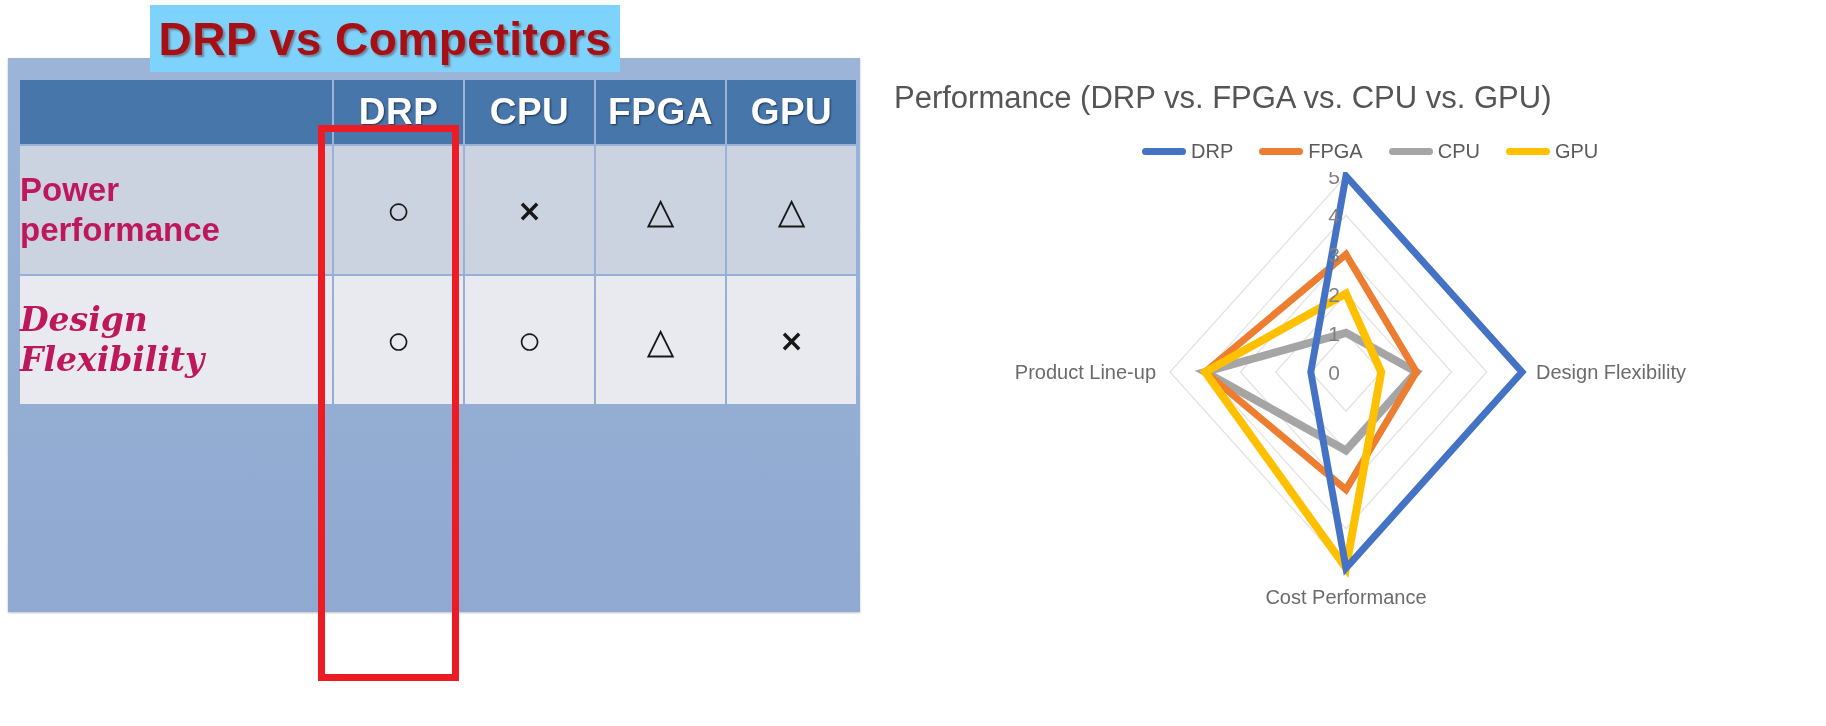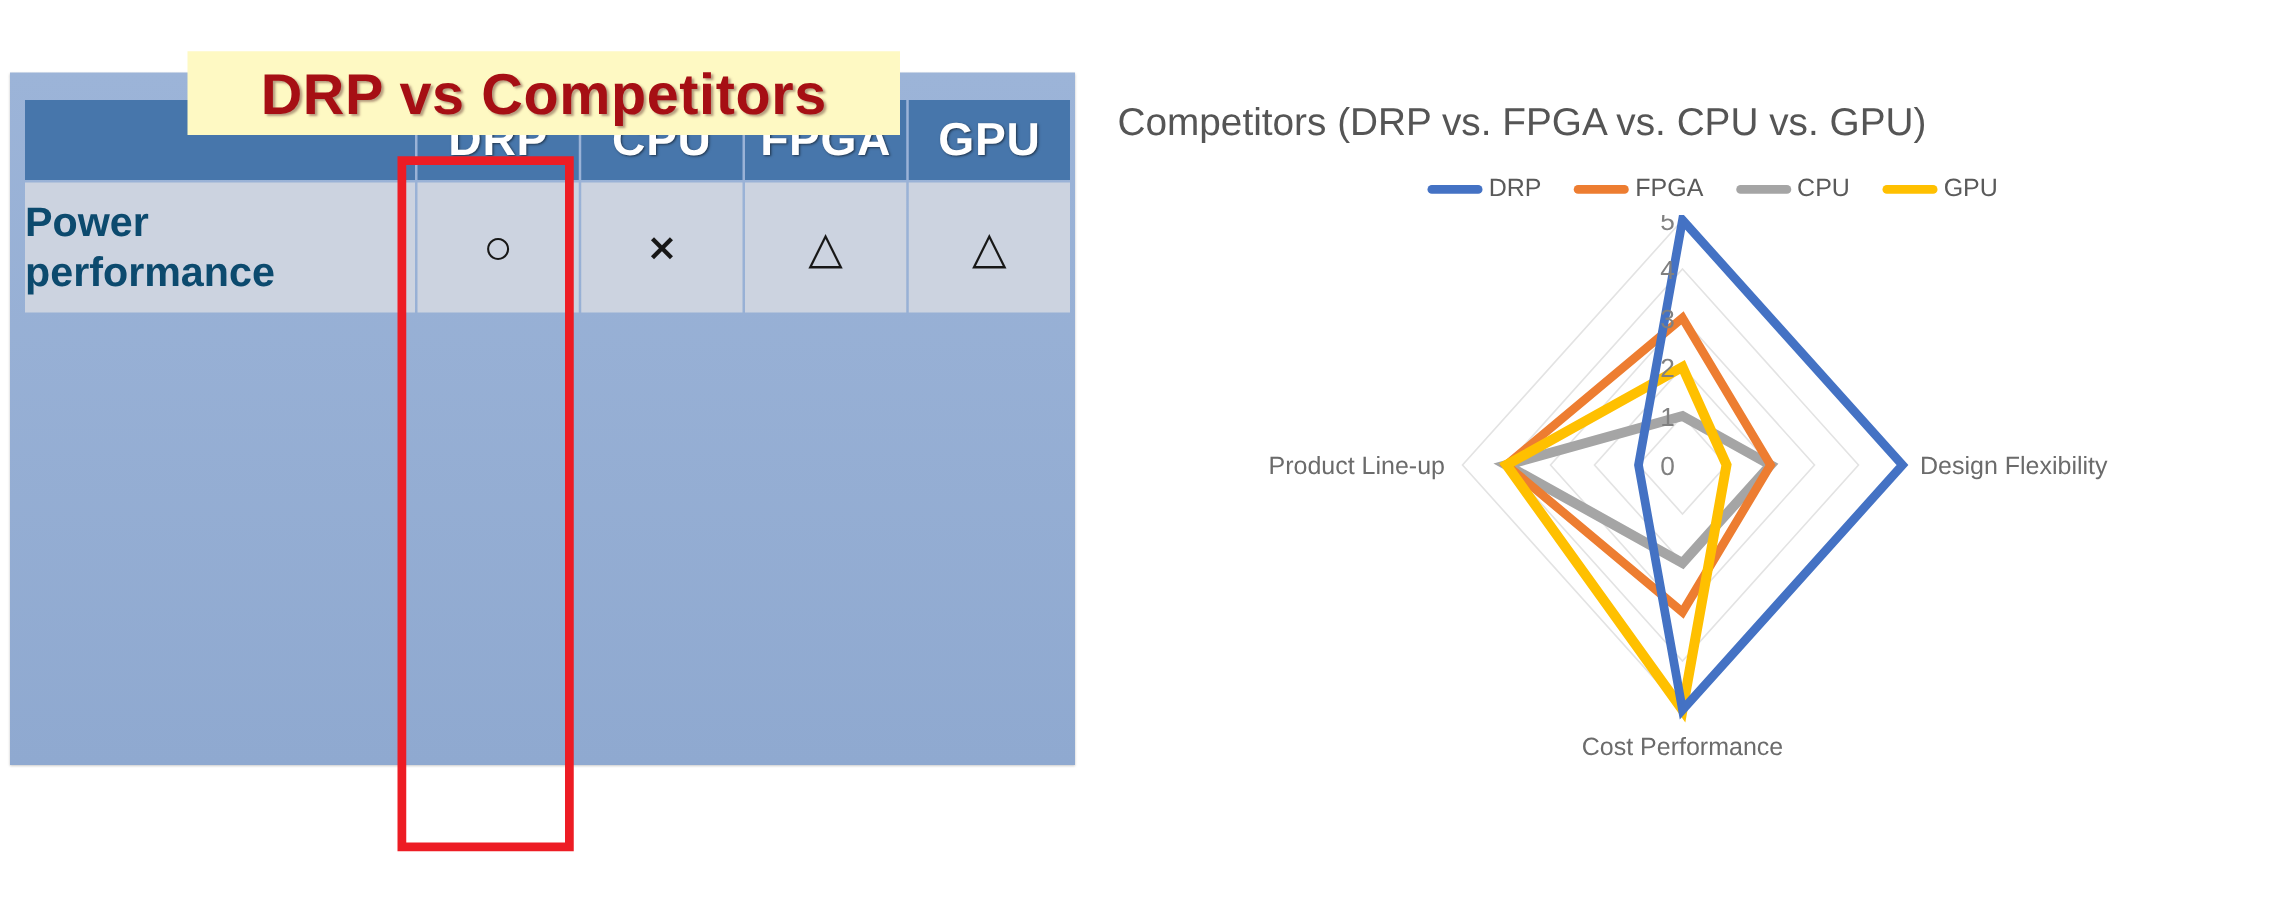--- a/index.html
+++ b/index.html
@@ -43,23 +43,23 @@
   }
   thead th.hdr-blank{background:#4776ab;}
 
   tbody tr.even td{background:#ccd3e0;}
   tbody tr.odd td{background:#e8eaf0;}
 
   td.rowlabel{
     padding-left:22px;
     font-size:33px;
     line-height:1.22;
-    color:#0c4a6e;
+    color:#be185d;
     text-align:left;
-    height:104px;
+    height:128px;
   }
   td.rowlabel.bold-sans{font-family:"Liberation Sans",sans-serif;font-weight:bold;}
   td.rowlabel.script{font-family:"DejaVu Serif",serif;font-style:italic;font-weight:bold;}
   td.mark{
     text-align:center;
     font-size:34px;
     color:#171717;
     font-family:"DejaVu Sans",sans-serif;
   }
   td.mark.circle{font-size:40px;font-weight:300;}
@@ -71,24 +71,24 @@
     position:absolute;
     left:310px;top:67px;width:141px;height:556px;
     border:7px solid #ed1c24;
     box-sizing:border-box;
     pointer-events:none;
     z-index:40;
   }
 
   
   .title-banner{
-    position:absolute;left:150px;top:5px;width:570px;height:67px;
-    background:#fef9c3;
+    position:absolute;left:150px;top:5px;width:470px;height:67px;
+    background:#7dd3fc;
     z-index:50;
-    display:flex;align-items:center;justify-content:center;margin-top:36px;
+    display:flex;align-items:center;justify-content:center;
   }
   .title-banner .ttl{
     font-family:"Liberation Sans",sans-serif;
     font-weight:bold;
     font-size:46px;
     color:#a60f14;
     letter-spacing:.5px;
     text-shadow:2px 2px 2px rgba(90,40,40,.45);
   }
 
@@ -145,37 +145,44 @@
         <tbody>
 
           <tr class="even">
             <td class="rowlabel bold-sans">Power<br>performance</td>
             <td class="mark circle">○</td>
             <td class="mark cross">×</td>
             <td class="mark tri">△</td>
             <td class="mark tri">△</td>
           </tr>
 
+          <tr class="odd">
+            <td class="rowlabel script">Design<br>Flexibility</td>
+            <td class="mark circle">○</td>
+            <td class="mark circle">○</td>
+            <td class="mark tri">△</td>
+            <td class="mark cross">×</td>
+          </tr>
 
 
 
         </tbody>
       </table>
     </div>
 
     <div class="drp-highlight"></div>
   </div>
 
   <div class="title-banner">
     <span class="ttl">DRP vs Competitors</span>
   </div>
 
   <div class="chart-panel">
 
-    <div class="chart-title">Competitors (DRP vs. FPGA vs. CPU vs. GPU)</div>
+    <div class="chart-title">Performance (DRP vs. FPGA vs. CPU vs. GPU)</div>
 
     <div class="legend">
       <div class="legend-item">
         <span class="legend-swatch" style="background:#4472c4"></span>
         <span class="legend-label">DRP</span>
       </div>
       <div class="legend-item">
         <span class="legend-swatch" style="background:#ed7d31"></span>
         <span class="legend-label">FPGA</span>
       </div>

